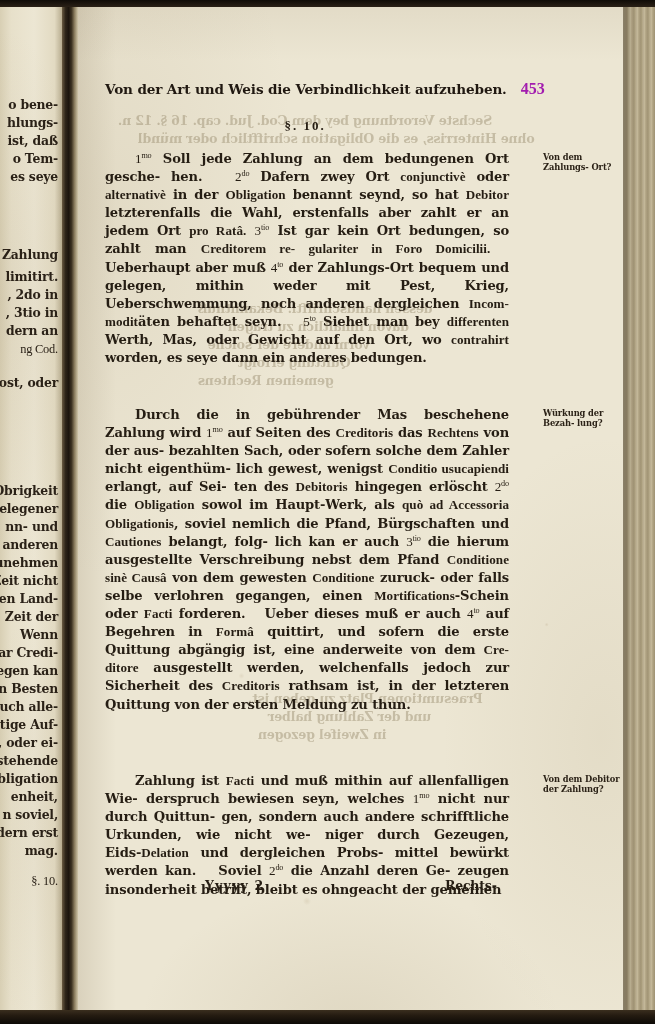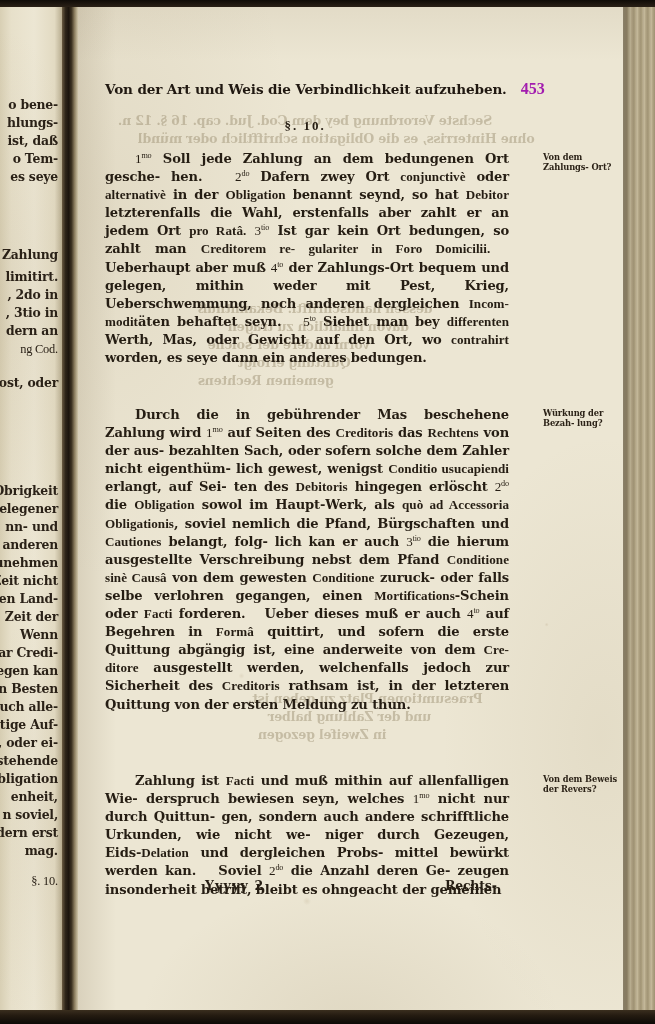--- a/index.html
+++ b/index.html
@@ -377,21 +377,21 @@
       <div class="para" style="top:772px;">
         <span class="indent"></span>Zahlung ist <span class="rm">Facti</span> und muß mithin auf allenfalligen Wie‑
         derspruch bewiesen seyn, welches <span class="num">1</span><sup>mo</sup> nicht nur durch Quittun‑
         gen, sondern auch andere schrifftliche Urkunden, wie nicht we‑
         niger durch Gezeugen, Eids‑<span class="rm">Delation</span> und dergleichen Probs‑
         mittel bewürkt werden kan. &nbsp; Soviel <span class="num">2</span><sup>do</sup> die Anzahl deren Ge‑
         zeugen insonderheit betrift, bleibt es ohngeacht der gemeinen
       </div>
 
       <div class="marginal" style="top:774px;">
-        <span>Von dem Beweis der Revers?</span>
+        <span>Von dem Debitor der Zahlung?</span>
       </div>
 
       <div class="colophon">
         <span class="signature fr">Yyyyy 2</span>
         <span class="catchword fr">Rechts-</span>
       </div>
 
     </div>
   </div>
 

